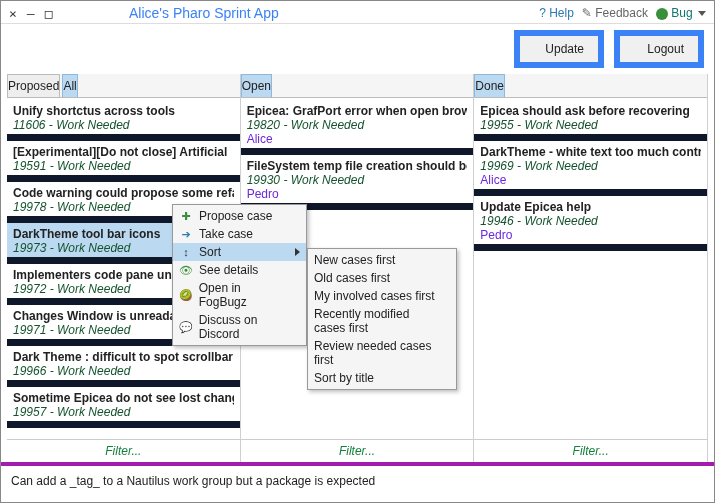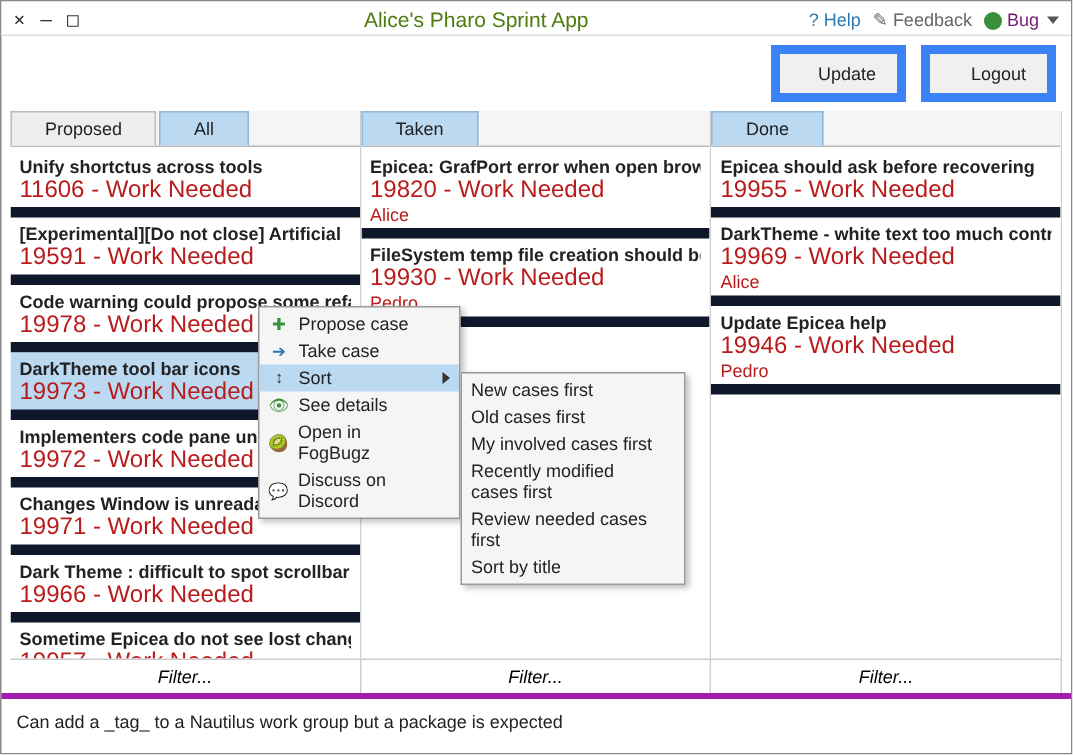--- a/index.html
+++ b/index.html
@@ -36,35 +36,34 @@
   }
   .win-ctl {
     font-size: 13px;
     line-height: 1;
     cursor: pointer;
     font-family: monospace;
     color: #333;
   }
   .title {
     flex: 1;
-    text-align: center;
     font-size: 14px;
-    color: #4d7c0f;
+    color: #3b82f6;
   }
   .titlebar-right {
     width: 200px;
     display: flex;
     justify-content: flex-end;
     gap: 8px;
     align-items: center;
     font-size: 12px;
   }
   .link { color: #2a7ab0; cursor: pointer; }
   .link.gray { color: #666; }
-  .link.green { color: #701a75; margin-top: 20px; }
+  .link.green { color: #0f766e; margin-top: 20px; }
   .bug-ico {
     display: inline-block;
     width: 12px; height: 12px;
     background: #3a8f3a;
     border-radius: 50%;
     position: relative;
     vertical-align: middle;
   }
   .bug-ico::before, .bug-ico::after {
     content:""; position:absolute; background:#3a8f3a;
@@ -108,21 +107,21 @@
     min-width: 0;
     border-right: 1px solid #cfcfcf;
   }
   .col:last-child { border-right: none; }
   .tabs {
     display: flex;
     border-bottom: 1px solid #bbb;
     background: #f5f5f5;
   }
   .tab {
-    padding: 4px 22px;
+    padding: 4px 0;
     cursor: pointer;
     background: #eee;
     border: 1px solid #bbb;
     border-bottom: none;
     margin-right: 2px;
     font-size:12px;
     text-align:center;
   }
   .tab.active {
     background: #bcd9f2;
@@ -141,35 +140,36 @@
     white-space: nowrap;
     overflow: hidden;
   }
   .item .title-line {
     font-weight: bold;
     font-size: 12px;
     overflow: hidden;
     white-space: nowrap;
   }
   .item .meta {
-    font-size: 16px;
-    color: #b91c1c;
+    font-size: 12px;
+    color: #14532d;
+    font-style: italic;
   }
   .item .assignee {
     font-size: 12px;
-    color: #b91c1c;
+    color: #6d28d9;
   }
   .item.selected {
     background: #bcd9f2;
   }
   .filter {
     border-top: 1px solid #ccc;
     padding: 4px 0;
     text-align: center;
-    color: #000000;
+    color: #15803d;
     font-style: italic;
     font-size: 12px;
   }
   .status-bar {
     border-top: 4px solid #a21caf;
     padding: 8px 10px;
     font-size: 12px;
     min-height: 40px;
   }
   
@@ -280,21 +280,21 @@
           <div class="item">
             <div class="title-line">Sometime Epicea do not see lost chang</div>
             <div class="meta">19957 - Work Needed</div>
           </div>
         </div>
       <div class="filter">Filter...</div>
     </div>
 
     <div class="col">
       <div class="tabs" id="tabs-taken">
-          <div class="tab active">Taken</div>
+          <div class="tab active">Open</div>
         </div>
       <div class="list" id="list-taken">
           <div class="item">
             <div class="title-line">Epicea: GrafPort error when open browse</div>
             <div class="meta">19820 - Work Needed</div>
             <div class="assignee">Alice</div>
           </div>
           <div class="item">
             <div class="title-line">FileSystem temp file creation should be r</div>
             <div class="meta">19930 - Work Needed</div>

